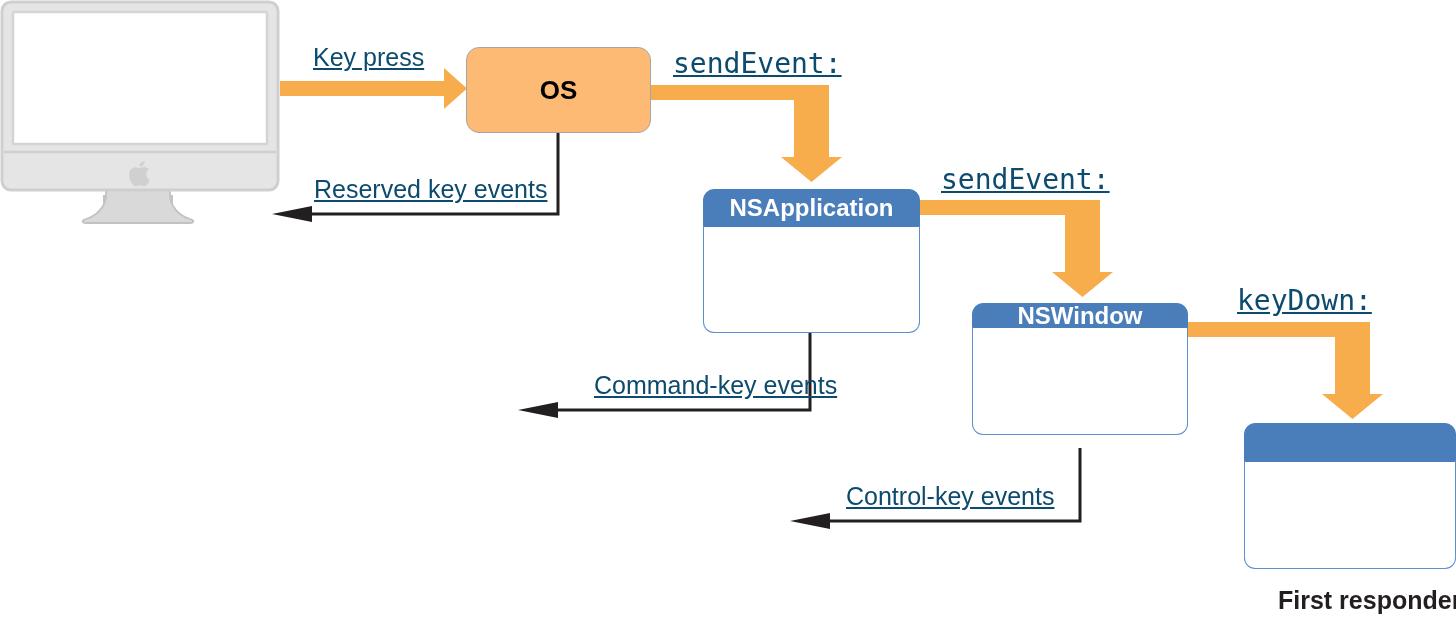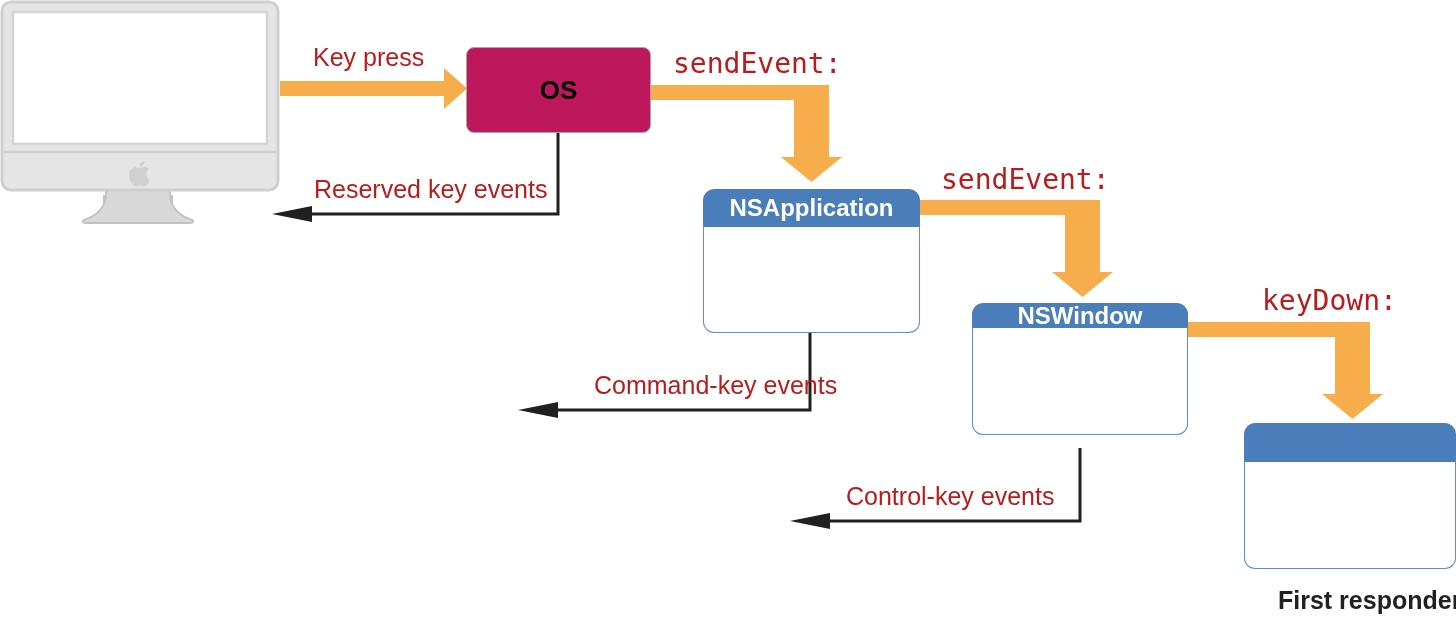--- a/index.html
+++ b/index.html
@@ -22,38 +22,39 @@
     left: 0;
     top: 0;
     width: 1456px;
     height: 617px;
   }
 
   
   .lbl {
     position: absolute;
     white-space: nowrap;
-    color: #b91c1c;
+    color: #0c4a6e;
     font-family: "Liberation Sans", sans-serif;
     font-size: 25px;
     line-height: 1;
+    text-decoration: underline;
   }
   .lbl.mono {
     font-family: "DejaVu Sans Mono", "Liberation Mono", monospace;
     font-size: 28px;
     letter-spacing: 0px;
   }
 
   
   .os-box {
     position: absolute;
     box-sizing: border-box;
-    background: #be185d;
+    background: #fdba74;
     border: 1.5px solid #a6a6a6;
-    border-radius: 8px;
+    border-radius: 13px;
     display: flex;
     align-items: center;
     justify-content: center;
     font-size: 26px;
     font-weight: bold;
     color: #000000;
     font-family: "Liberation Sans", sans-serif;
   }
 
   .cls-box {
@@ -188,21 +189,21 @@
   </div>
 
   <div class="box-caption" style="left:1278px; top:586px;">First responder</div>
 
   <div class="lbl" style="left:313px; top:45px;">Key press</div>
 
   <div class="lbl mono" style="left:673px; top:50px;">sendEvent:</div>
 
   <div class="lbl mono" style="left:941px; top:166px;">sendEvent:</div>
 
-  <div class="lbl mono" style="left:1237px; top:287px;margin-left:25px;">keyDown:</div>
+  <div class="lbl mono" style="left:1237px; top:287px;">keyDown:</div>
 
   <div class="lbl" style="left:314px; top:177px;">Reserved key events</div>
 
   <div class="lbl" style="left:559px; top:373px;margin-left:35px;">Command-key events</div>
 
   <div class="lbl" style="left:846px; top:484px;text-align:right;">Control-key events</div>
 
 </div>
 
 </body></html>

